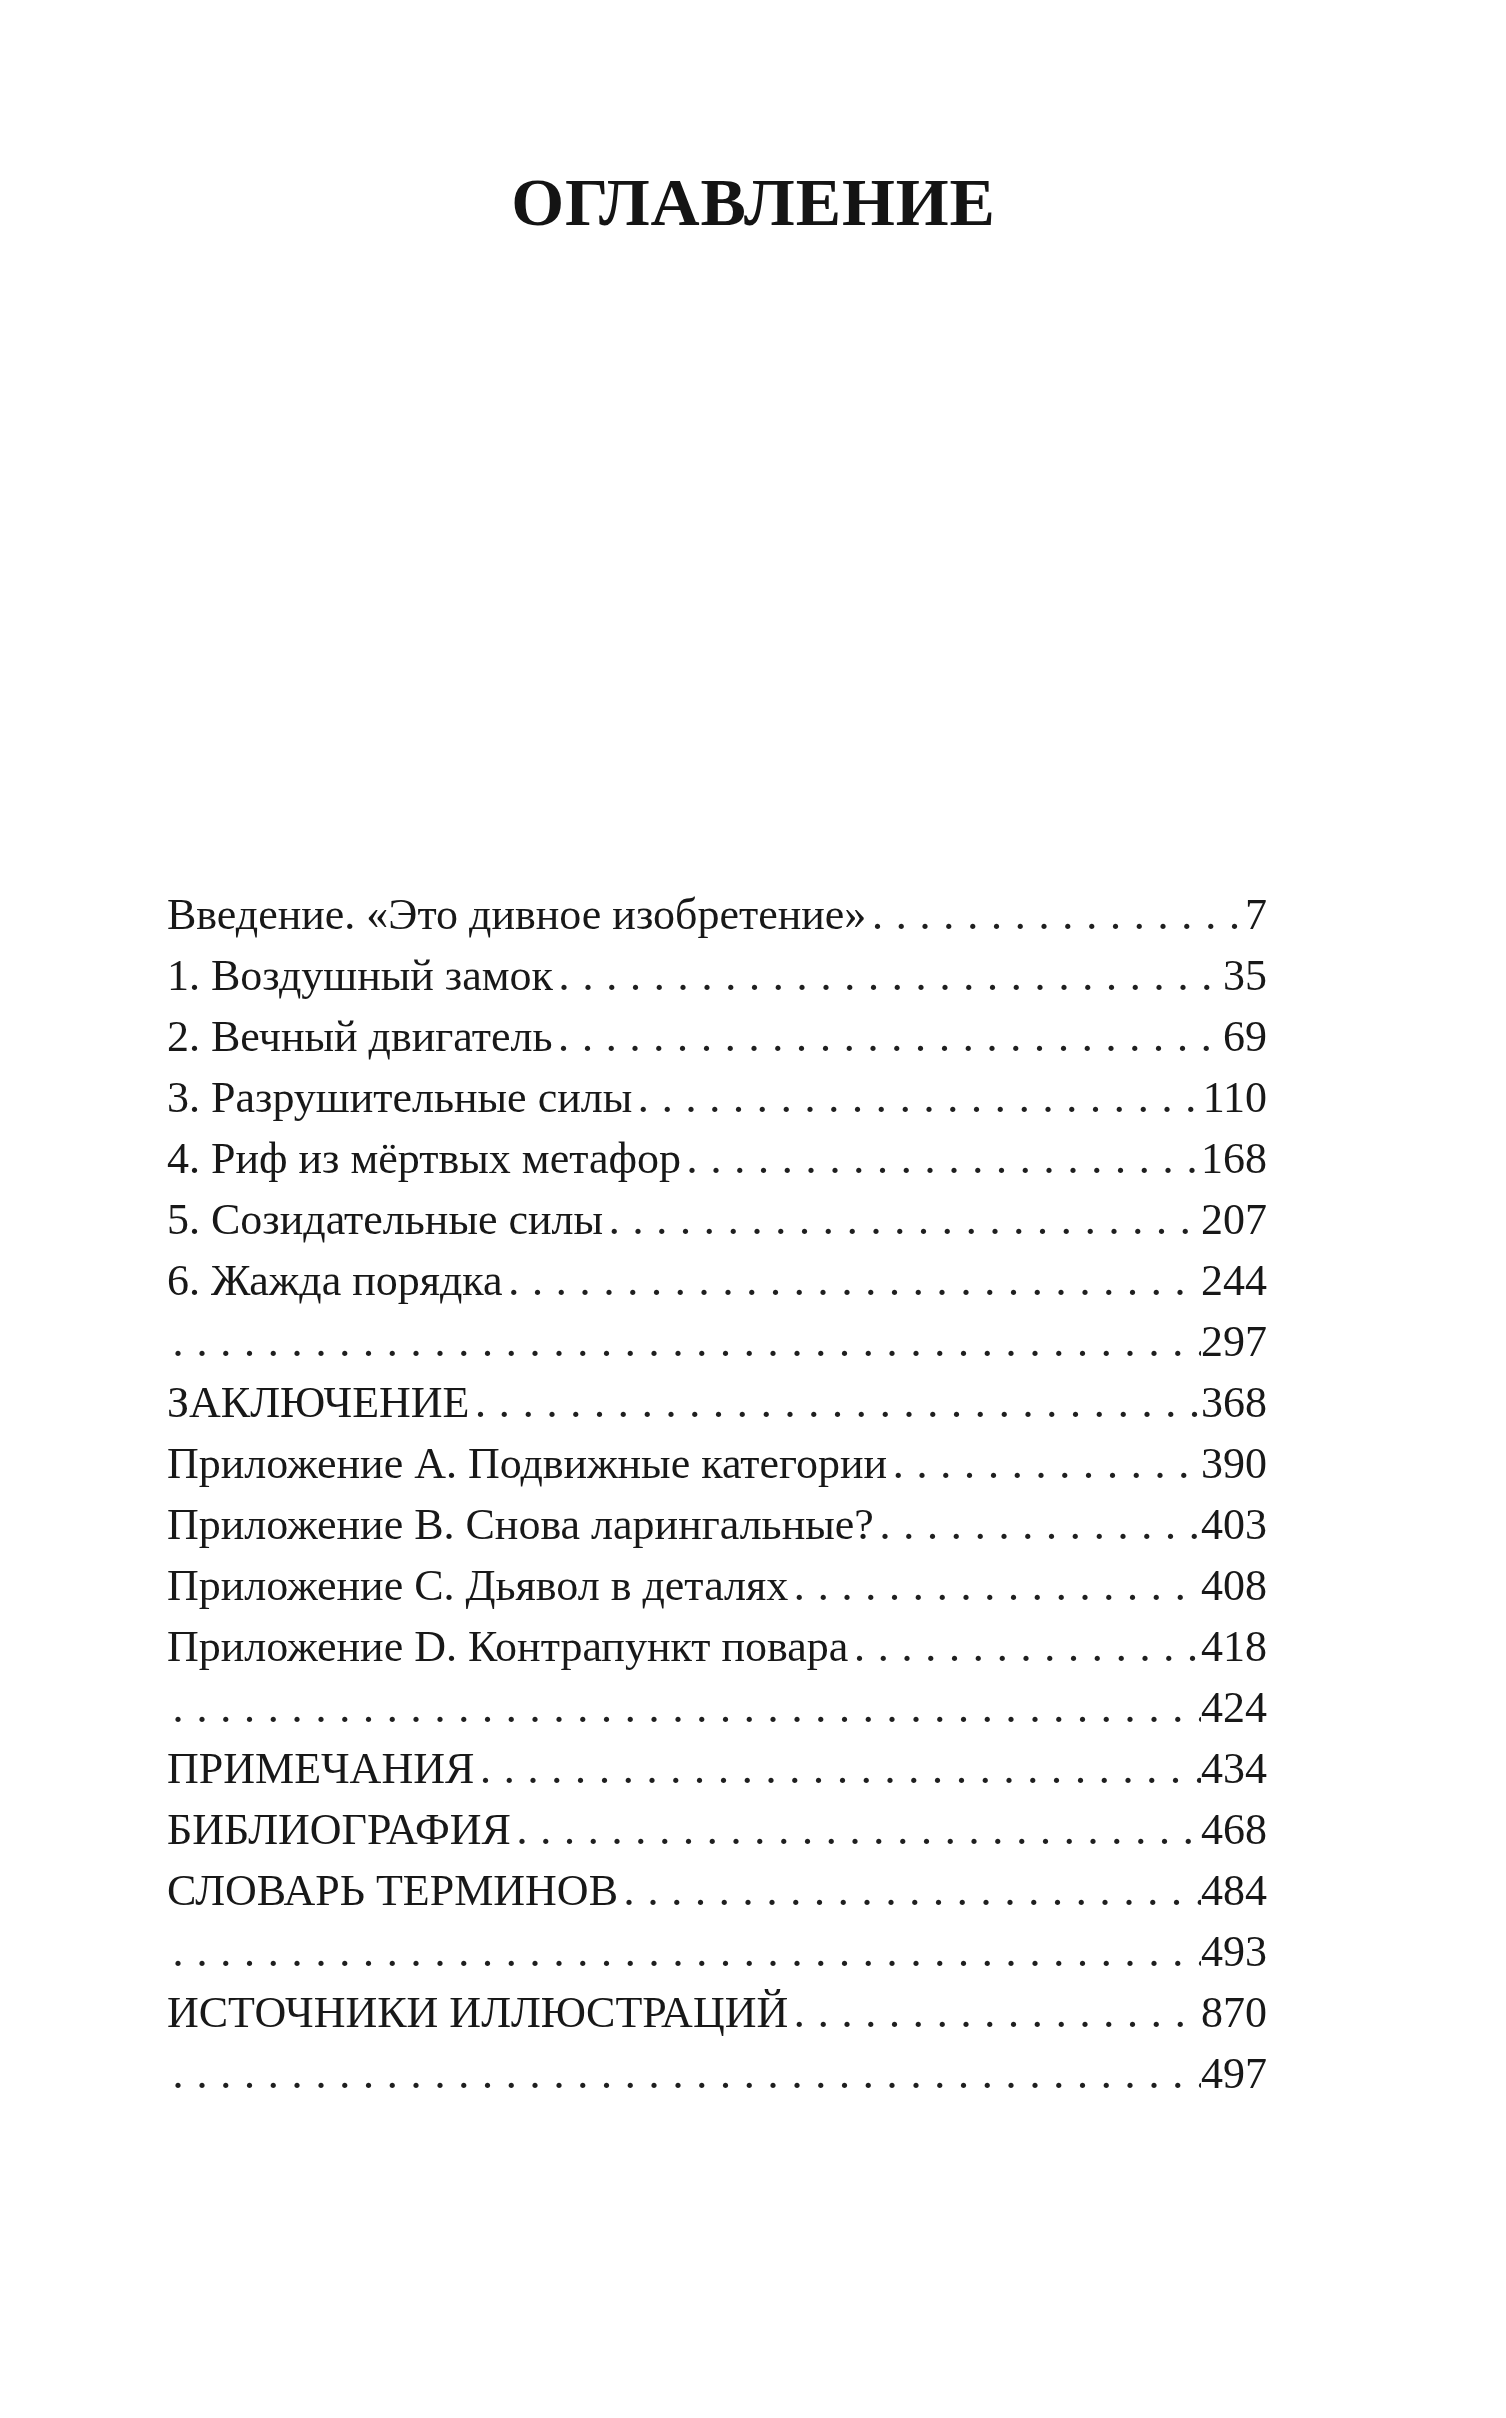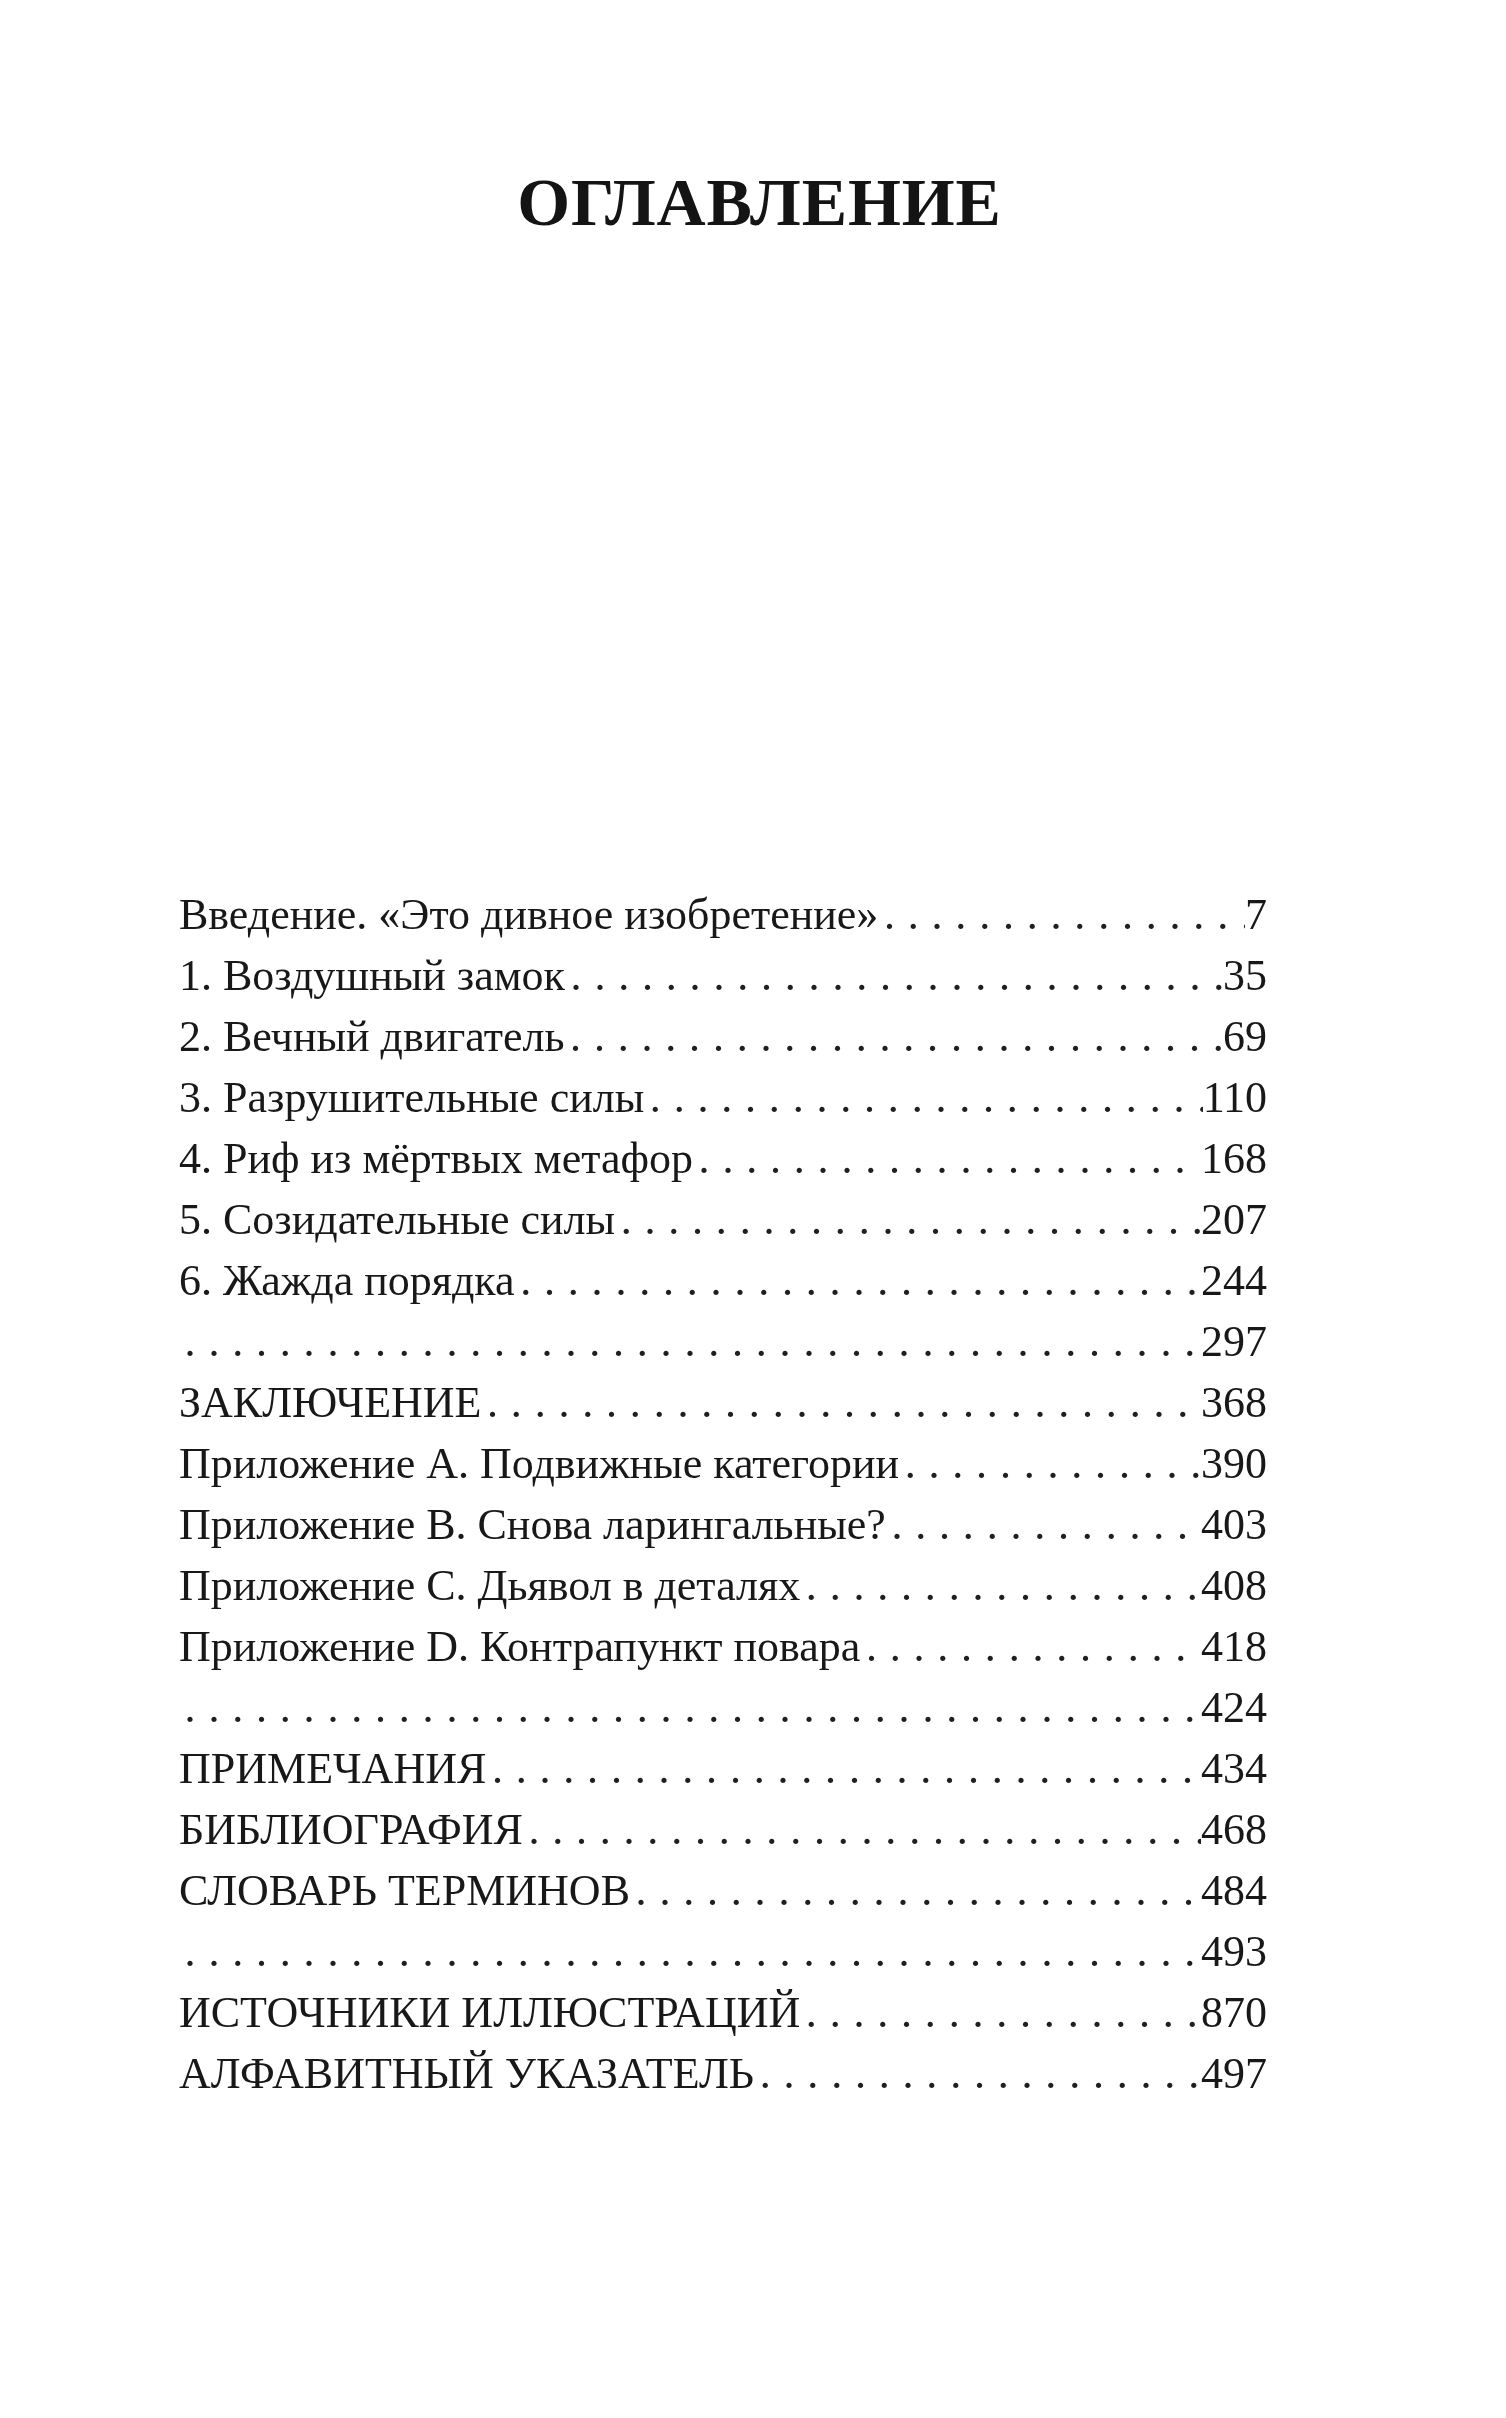--- a/index.html
+++ b/index.html
@@ -13,21 +13,20 @@
     overflow: hidden;
   }
   .page {
     position: relative;
     width: 1507px;
     height: 2418px;
     background: radial-gradient(ellipse 140% 120% at 50% 42%, #ffffff 72%, #f7f7f8 96%, #f2f2f4 100%);
     font-family: "Liberation Serif", "DejaVu Serif", serif;
     color: #181818;
     box-sizing: border-box;
-    padding-left: 12px;
   }
   .page-title {
     margin: 0;
     padding-top: 168px;
     text-align: center;
     font-size: 68px;
     line-height: 68px;
     font-weight: 700;
     letter-spacing: 0.9px;
     color: #141414;
@@ -152,19 +151,18 @@
       <div class="toc-row">
     <span class="toc-leader" aria-hidden="true">. . . . . . . . . . . . . . . . . . . . . . . . . . . . . . . . . . . . . . . . . . . . . . . . . . . . . . . . . . . . . . . . . . . . . . . . . . . . . . . . . . . . . . . . . . . . . . . . . . . . . . . . . . . . . . . . . . . . . . . . </span>
     <span class="toc-page">493</span>
   </div>
       <div class="toc-row">
     <span class="toc-label">ИСТОЧНИКИ ИЛЛЮСТРАЦИЙ</span>
     <span class="toc-leader" aria-hidden="true">. . . . . . . . . . . . . . . . . . . . . . . . . . . . . . . . . . . . . . . . . . . . . . . . . . . . . . . . . . . . . . . . . . . . . . . . . . . . . . . . . . . . . . . . . . . . . . . . . . . . . . . . . . . . . . . . . . . . . . . . </span>
     <span class="toc-page">870</span>
   </div>
       <div class="toc-row">
-    <span class="toc-label">АЛФАВИТНЫЙ УКАЗАТЕЛЬ</span>
     <span class="toc-leader" aria-hidden="true">. . . . . . . . . . . . . . . . . . . . . . . . . . . . . . . . . . . . . . . . . . . . . . . . . . . . . . . . . . . . . . . . . . . . . . . . . . . . . . . . . . . . . . . . . . . . . . . . . . . . . . . . . . . . . . . . . . . . . . . . </span>
     <span class="toc-page">497</span>
   </div>
     </div>
 </div>
 
 
 </body></html>

